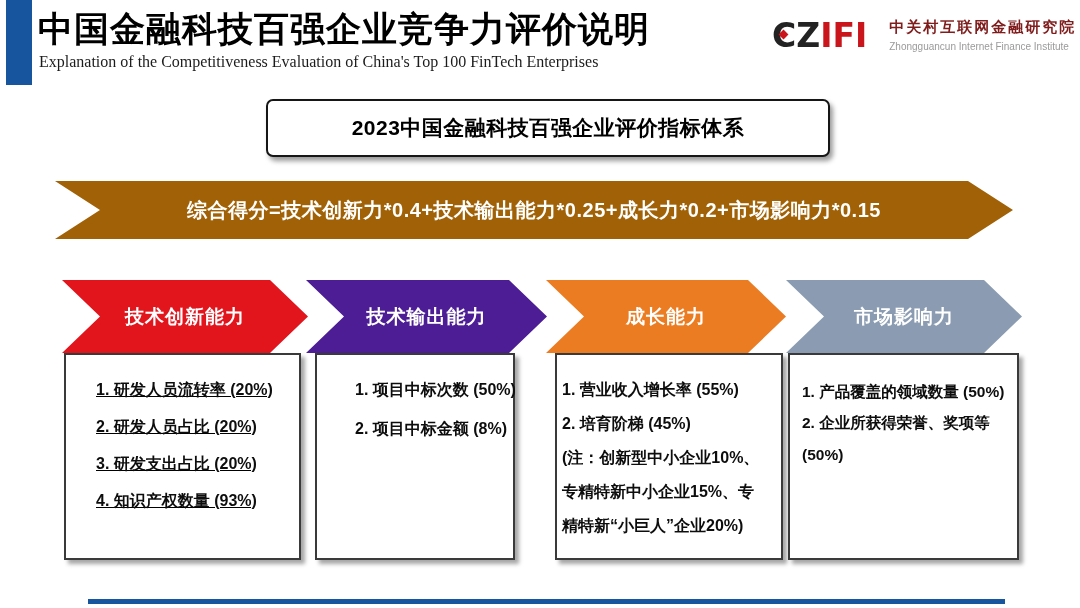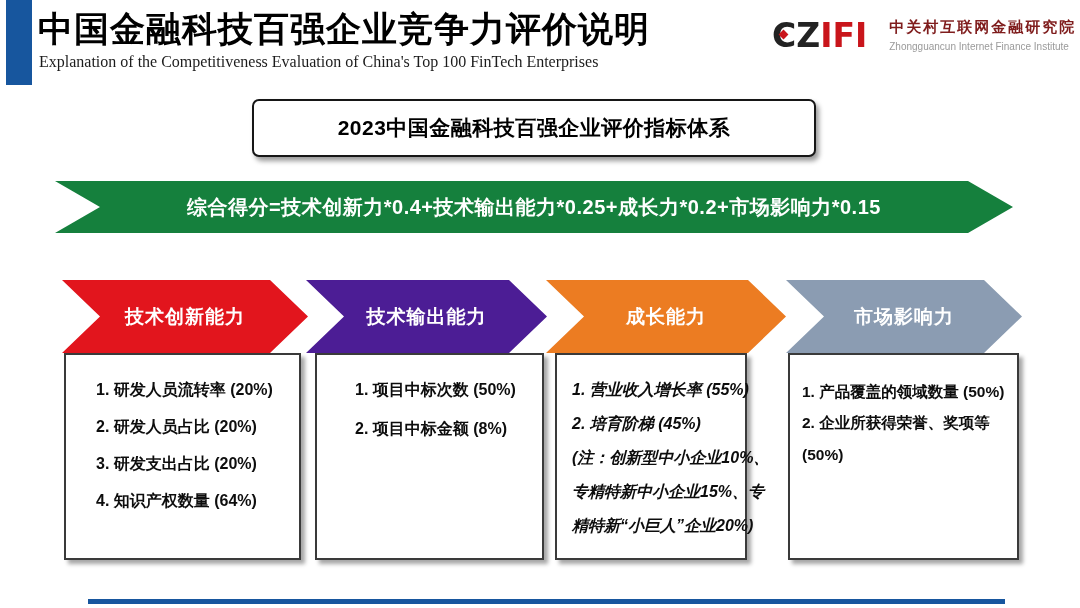--- a/index.html
+++ b/index.html
@@ -22,28 +22,28 @@
   .wordmark{position:relative;font-size:33px;font-weight:900;letter-spacing:0px;line-height:1;
     font-family:"DejaVu Sans","Liberation Sans",sans-serif;}
   .wm-dark{color:#232323;}
   .wm-red{color:#c9151b;}
   .wm-diamond{position:absolute;left:8px;top:12px;width:7px;height:7px;background:#c9151b;transform:rotate(45deg);}
   .logo-divider{width:1px;height:38px;background:#b7b7b7;margin:0 10px 0 12px;}
   .org-cn{font-size:15px;font-weight:700;color:#7f1d1d;letter-spacing:2px;white-space:nowrap;}
   .org-en{font-size:10px;color:#9a9a9a;margin-top:4px;white-space:nowrap;}
   
   .index-box{
-    position:absolute;left:252px;top:99px;width:560px;height:54px;background:#fff;
+    position:absolute;left:266px;top:99px;width:560px;height:54px;background:#fff;
     border:2px solid #161616;border-radius:7px;box-shadow:3px 4px 5px rgba(0,0,0,.4);
     display:flex;align-items:center;justify-content:center;
     font-size:21px;font-weight:800;color:#000;letter-spacing:.5px;white-space:nowrap;
   }
   
   .formula-banner{
-    position:absolute;left:55px;top:181px;width:958px;height:52px;background:#15803d;
+    position:absolute;left:55px;top:181px;width:958px;height:58px;background:#a16207;
     clip-path:polygon(0 0,calc(100% - 45px) 0,100% 50%,calc(100% - 45px) 100%,0 100%,45px 50%);
     display:flex;align-items:center;justify-content:center;
     font-size:20px;font-weight:800;color:#fff;letter-spacing:.5px;white-space:nowrap;
     filter:drop-shadow(2px 3px 2px rgba(0,0,0,.35));
   }
   
   .chevron{
     position:absolute;top:280px;height:73px;
     clip-path:polygon(0 0,calc(100% - 38px) 0,100% 50%,calc(100% - 38px) 100%,0 100%,38px 50%);
     display:flex;align-items:center;justify-content:center;
@@ -52,23 +52,23 @@
   }
   .chev-0{left:62px;width:246px;}
   .chev-1{left:306px;width:241px;}
   .chev-2{left:546px;width:240px;align-items:center;}
   .chev-3{left:786px;width:236px;}
   
   .metric-box{
     position:absolute;top:353px;height:207px;background:#fff;border:2px solid #3a3a3a;
     box-shadow:4px 4px 4px rgba(0,0,0,.35);box-sizing:border-box;
   }
-  .box-0{left:64px;width:237px;padding:25px 8px 12px 30px;}
-  .box-1{left:315px;width:229px;padding:25px 8px 0 38px;}
-  .box-2{left:555px;width:192px;padding:25px 6px 0 15px;font-style:italic;}
+  .box-0{left:64px;width:237px;padding:25px 8px 12px 30px;text-decoration:underline;}
+  .box-1{left:315px;width:200px;padding:25px 8px 0 38px;}
+  .box-2{left:555px;width:228px;padding:25px 6px 0 5px;}
   .box-3{left:788px;width:231px;padding:27px 6px 0 12px;}
   .metric{
     font-size:16px;font-weight:800;color:#0d0d0d;line-height:1.25;
     white-space:nowrap;
   }
   .box-0 .metric{margin-bottom:17px;}
   .box-1 .metric{margin-bottom:19px;}
   .box-2 .metric{margin-bottom:14px;font-size:16px;}
   .box-3 .metric{margin-bottom:12px;font-size:15.5px;}
   
@@ -113,21 +113,21 @@
     <span>成长能力</span>
   </div>
   <div class="chevron chev-3" style="background: rgb(139, 156, 178);">
     <span>市场影响力</span>
   </div>
 
   <div class="metric-box box-0">
     <div class="metric">1. 研发人员流转率 (20%)</div>
     <div class="metric">2. 研发人员占比 (20%)</div>
     <div class="metric">3. 研发支出占比 (20%)</div>
-    <div class="metric">4. 知识产权数量 (64%)</div>
+    <div class="metric">4. 知识产权数量 (93%)</div>
   </div>
 
   <div class="metric-box box-1">
     <div class="metric">1. 项目中标次数 (50%)</div>
     <div class="metric">2. 项目中标金额 (8%)</div>
   </div>
 
   <div class="metric-box box-2">
     <div class="metric">1. 营业收入增长率 (55%)</div>
     <div class="metric">2. 培育阶梯 (45%)</div>

